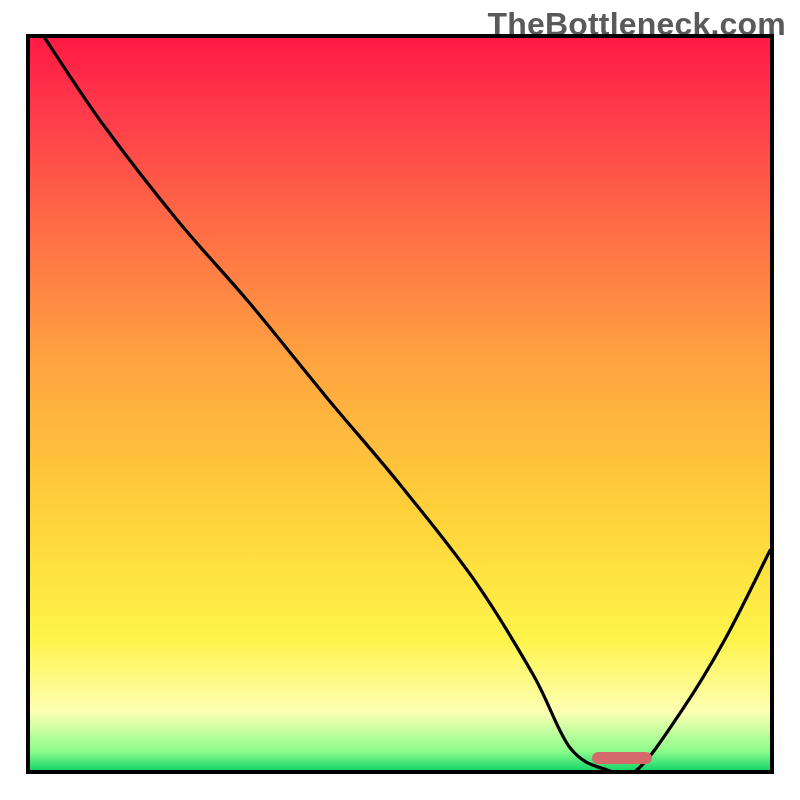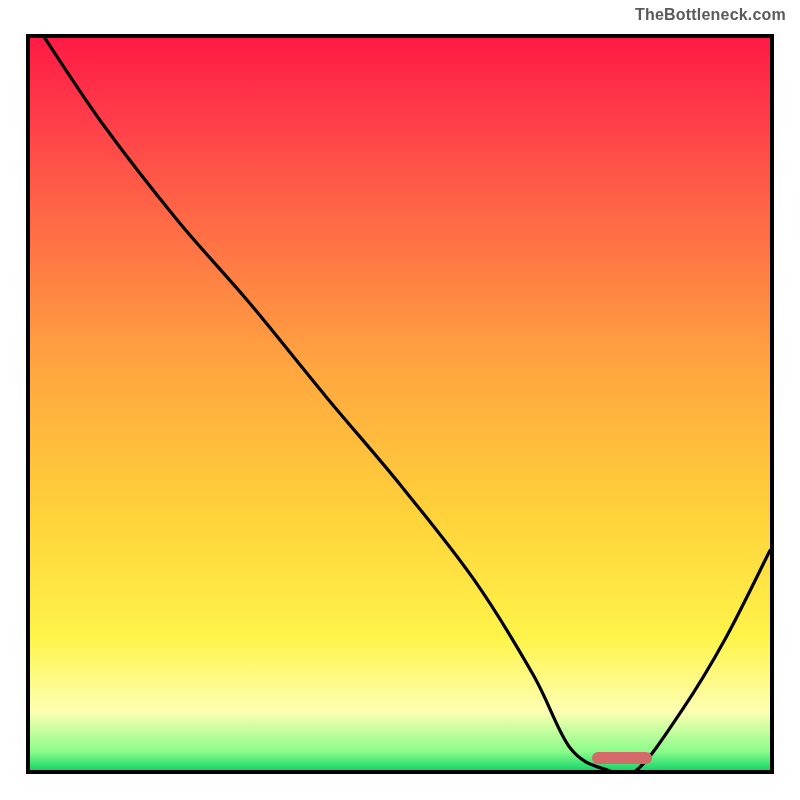--- a/index.html
+++ b/index.html
@@ -12,21 +12,21 @@
   }
   .wrap {
     position: relative;
     width: 800px;
     height: 800px;
   }
   .watermark {
     position: absolute;
     top: 6px;
     right: 14px;
-    font-size: 16px;
+    font-size: 32px;
     font-weight: 600;
     color: #5a5a5a;
     letter-spacing: 0.2px;
   }
   .plot-frame {
     position: absolute;
     left: 26px;
     top: 34px;
     width: 748px;
     height: 740px;

